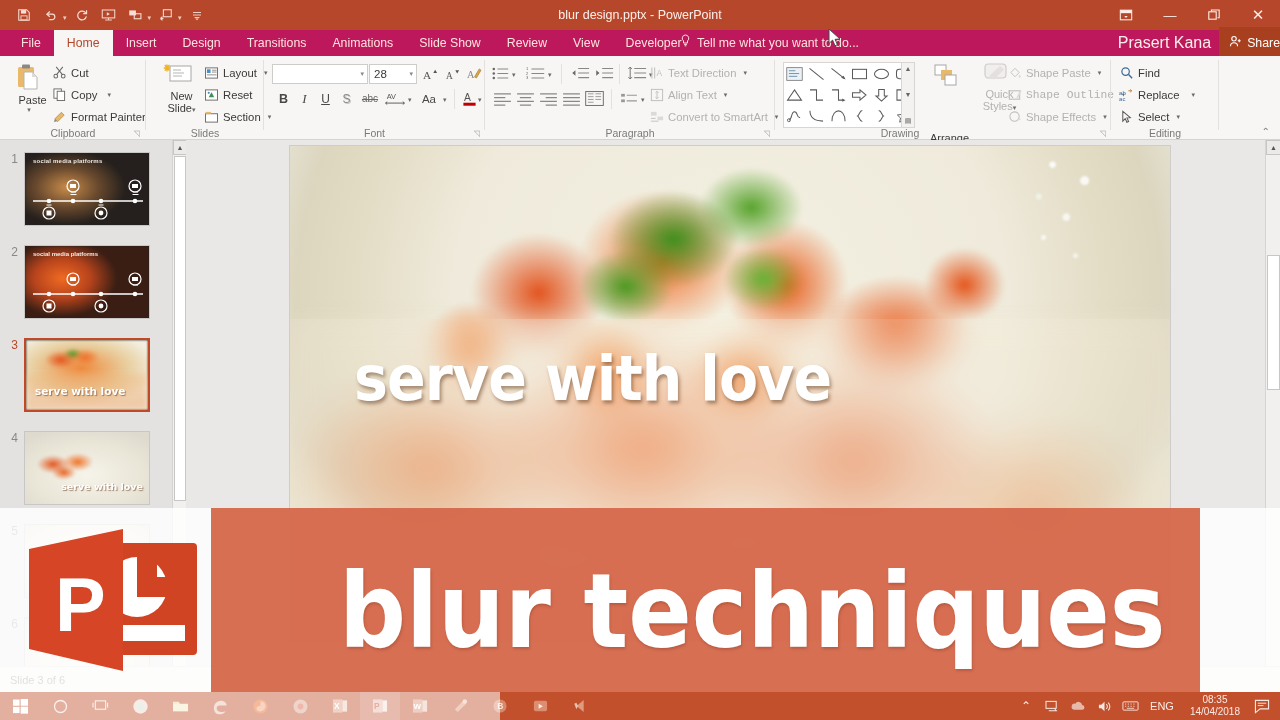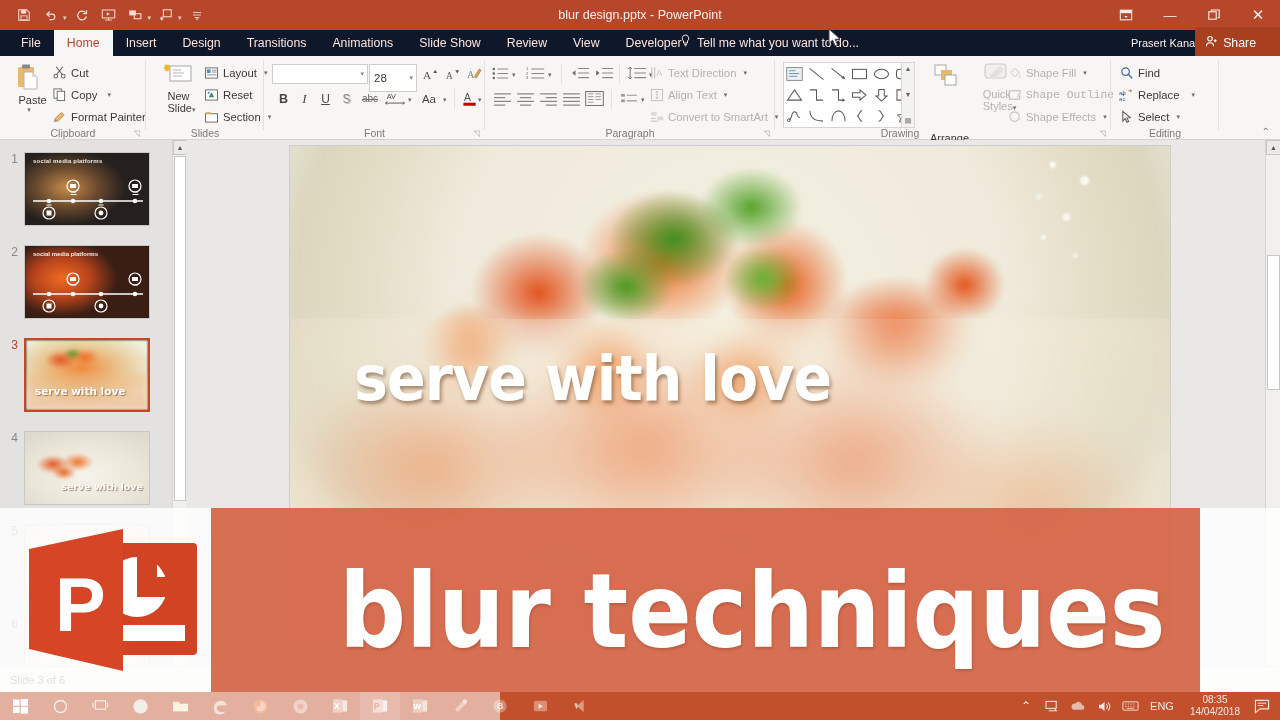--- a/index.html
+++ b/index.html
@@ -24,49 +24,49 @@
     line-height: 30px; text-align: center; font-size: 12.5px; color: #fdf0ec;
   }
   .win-ctrls { position: absolute; right: 0; top: 0; height: 30px; display: flex; }
   .win-btn { width: 44px; height: 30px; display: flex; align-items: center; justify-content: center;
              color: #fceee9; font-size: 13px; }
   .win-btn.close { font-size: 15px; }
 
   
   .tabbar {
     position: absolute; left: 0; top: 30px; width: 1280px; height: 26px;
-    background: #0f172a; color: #fbe4dd; font-size: 12.3px;
+    background: #be185d; color: #fbe4dd; font-size: 12.3px;
   }
   .tabs { position: absolute; left: 8px; top: 0; height: 26px; display: flex; align-items: flex-end; }
   .tab { height: 26px; padding: 0 13px; line-height: 26px; white-space: nowrap; color: #fbe4dd; }
   .tab.active { background: #f7f6f5; color: #b7472a; font-weight: normal; }
   .tellme { position: absolute; left: 680px; top: 0; height: 26px; line-height: 26px;
             display: flex; align-items: center; gap: 6px; color: #fbe4dd; font-size: 12.3px; }
   .bulb { font-size: 12px; }
   .tabbar-right { position: absolute; right: 0; top: 0; height: 26px; display: flex; align-items: center; }
-  .username { font-size: 11px; color: #fceee9; padding-right: 0; }
+  .username { font-size: 16px; color: #fceee9; padding-right: 8px; }
   .share-btn { display: flex; align-items: center; gap: 5px; font-size: 12.3px; color: #fff;
-               background: #a8401f; height: 33px; padding: 0 24px 0 10px; }
+               background: #a8401f; height: 33px; padding: 0 0 0 10px; }
 
   
   .ribbon {
     position: absolute; left: 0; top: 56px; width: 1280px; height: 84px;
     background: #f7f6f5; border-bottom: 1px solid #d6d3d0;
   }
   .rgroup { position: absolute; top: 0; height: 84px; }
   .rgroup .glabel {
     position: absolute; bottom: 1px; width: 100%; text-align: center;
     font-size: 10.5px; color: #7a7a78;
   }
   .gsep { position: absolute; top: 4px; width: 1px; height: 70px; background: #e3e0dd; }
   .dlg { position: absolute; bottom: 2px; font-size: 8px; color: #a5a19d; }
 
   .bigbtn { position: absolute; display: flex; flex-direction: column; align-items: center;
             font-size: 11px; color: #3b3a39; }
-  .bigbtn .lbl { line-height: 12px; padding-left: 7px; }
+  .bigbtn .lbl { text-align: center; line-height: 12px; padding-left: 7px; }
   .caret { font-size: 7px; color: #6d6b69; }
 
   .smbtn { position: absolute; display: flex; align-items: center; gap: 4px;
            font-size: 11.3px; color: #3b3a39; white-space: nowrap; }
   .smbtn.dim { color: #b4b1ae; }
   .ico { width: 15px; height: 15px; display: inline-flex; align-items: center; justify-content: center;
          font-size: 11px; flex: 0 0 auto; }
 
   .fontname { position: absolute; background: #fff; border: 1px solid #cfcdca; }
   .fontsize { position: absolute; background: #fff; border: 1px solid #cfcdca;
@@ -404,21 +404,21 @@
         <span class="caret" style="margin-left:3px;">▾</span>
       </div>
       <div class="glabel">Slides</div>
       <div class="gsep" style="right:0;"></div>
     </div>
 
     <div class="rgroup" style="left:264px;width:221px;">
       <div class="fontname" style="left:8px;top:8px;width:96px;height:20px;">
         <span class="ddarrow">▾</span>
       </div>
-      <div class="fontsize" style="left:105px;top:8px;width:48px;height:28px;">
+      <div class="fontsize" style="left:105px;top:8px;width:48px;height:20px;">
         <span>28</span>
         <span class="ddarrow">▾</span>
       </div>
       <div class="ftbtn" style="left:156px;top:8px;width:21px;height:20px;">
         <svg width="17" height="15" viewBox="0 0 18 16">
             <text x="1" y="13" font-family="Liberation Serif, serif" font-size="12" fill="#555">A</text>
             <path d="M12 6.5 14 3l2 3.5z" fill="#555"></path>
           </svg>
       </div>
       <div class="ftbtn" style="left:178px;top:8px;width:21px;height:20px;">
@@ -705,21 +705,21 @@
         </span>
       </div>
 
       <div class="smbtn dim" style="left:232px;top:9px;">
         <span class="ico">
           <svg width="14" height="14" viewBox="0 0 15 15">
               <path d="M3 7 7.5 2.5 12 7l-4.5 4.5z" fill="none" stroke="#c2bfbc" stroke-width="1"></path>
               <path d="M12.5 9c1.5 2 1.5 3.5 0 3.5s-1.5-1.5 0-3.5z" fill="#dcd9d6"></path>
             </svg>
         </span>
-        <span>Shape Fill</span>
+        <span>Shape Paste</span>
         <span class="caret" style="margin-left:3px;">▾</span>
       </div>
       <div class="smbtn dim" style="left:232px;top:31px;font-family:Liberation Mono, monospace;">
         <span class="ico">
           <svg width="14" height="14" viewBox="0 0 15 15">
               <rect x="1.5" y="3" width="11" height="9" fill="none" stroke="#c2bfbc" stroke-width="1.2"></rect>
               <path d="M9 10.5 13 2l1.5 1-4 8.5z" fill="#dcd9d6"></path>
             </svg>
         </span>
         <span>Shape Outline</span>

